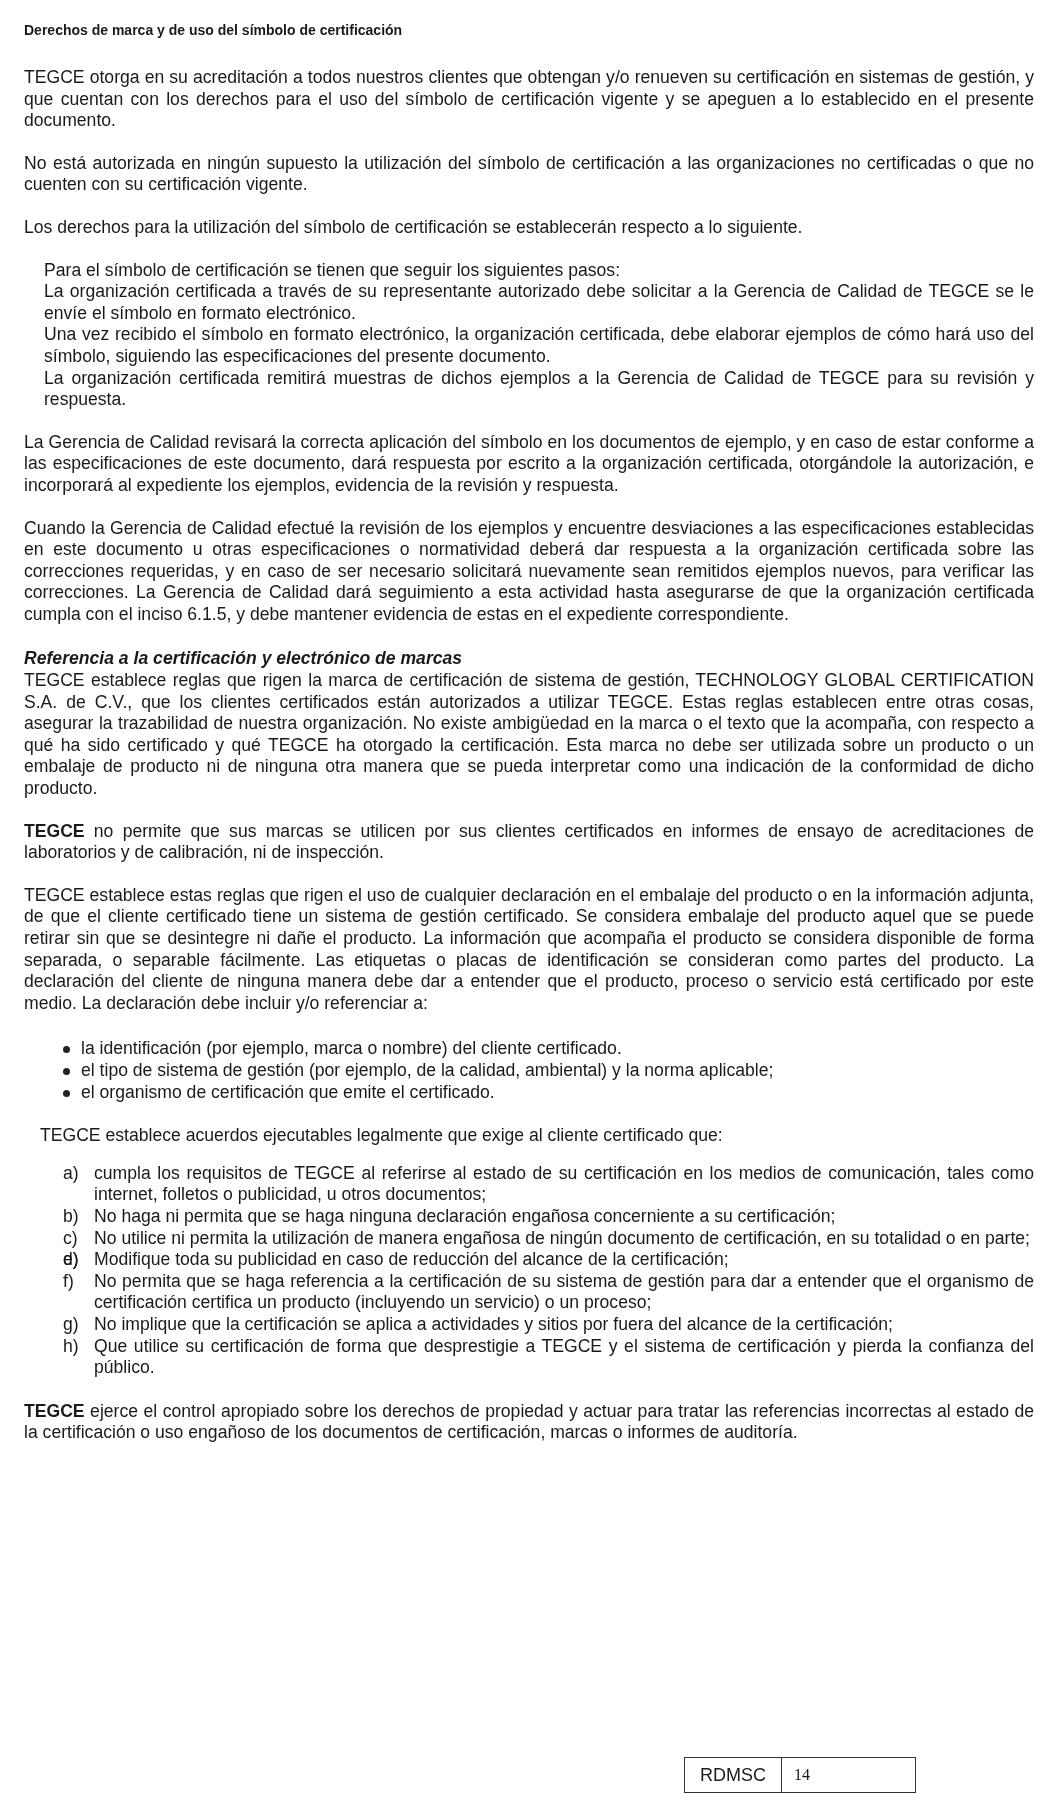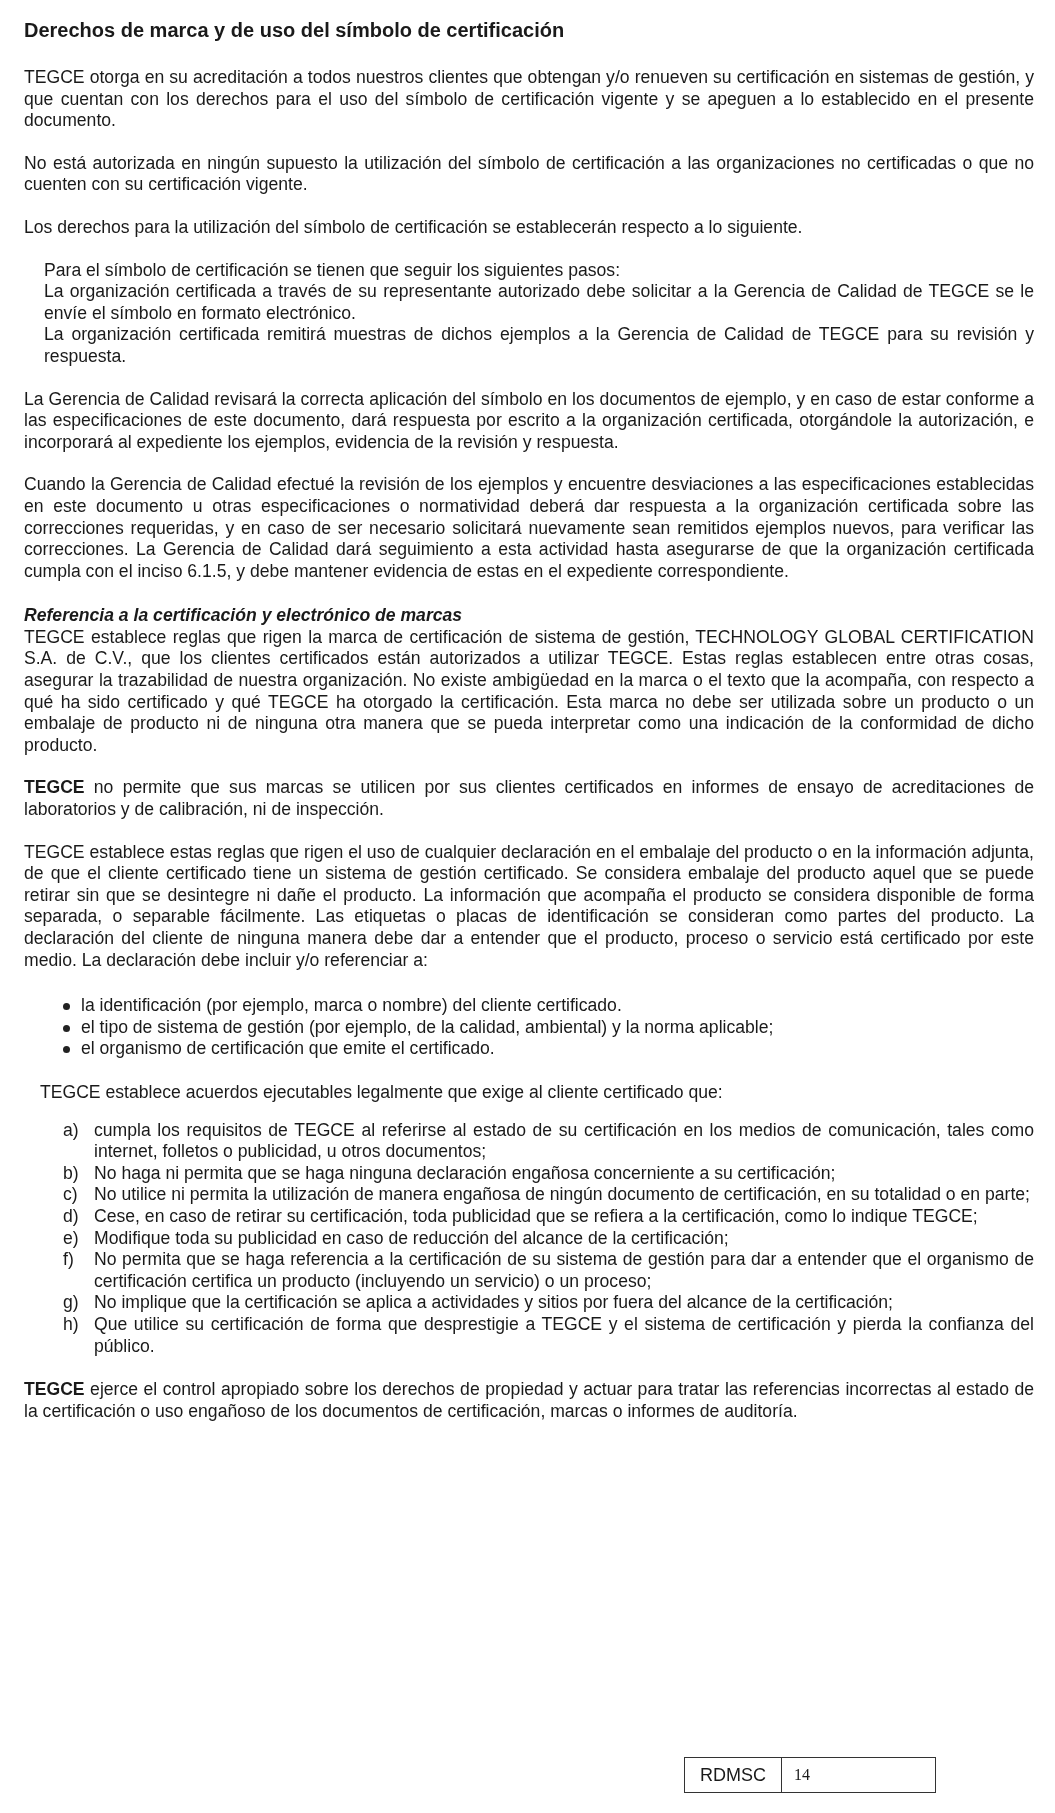--- a/index.html
+++ b/index.html
@@ -18,21 +18,21 @@
     .page {
       position: absolute;
       left: 24px;
       top: 18px;
       width: 1010px;
       font-size: 17.6px;
       line-height: 21.6px;
     }
     .title {
       font-weight: bold;
-      font-size: 20px;
+      font-size: 14px;
       margin: 0 0 25px 0;
       line-height: 24px;
     }
     p {
       margin: 0 0 21px 0;
       text-align: justify;
     }
     .steps p { margin: 0; text-align: justify; }
     .steps { margin-bottom: 21px; margin-left: 20px; }
     .subhead {
@@ -74,21 +74,21 @@
     }
     ol.alpha li .marker {
       position: absolute;
       left: 39px;
       top: 0;
     }
     .footer-box {
       position: absolute;
       left: 684px;
       top: 1757px;
-      width: 252px;
+      width: 232px;
       height: 36px;
       border: 1.5px solid #333;
       display: flex;
       box-sizing: border-box;
     }
     .footer-box .code {
       width: 96px;
       border-right: 1.5px solid #333;
       display: flex;
       align-items: center;
@@ -111,20 +111,21 @@
 <div class="page">
   <h1 class="title">Derechos de marca y de uso del símbolo de certificación</h1>
 
   <p>TEGCE otorga en su acreditación a todos nuestros clientes que obtengan y/o renueven su certificación en sistemas de gestión, y que cuentan con los derechos para el uso del símbolo de certificación vigente y se apeguen a lo establecido en el presente documento.</p>
   <p>No está autorizada en ningún supuesto la utilización del símbolo de certificación a las organizaciones no certificadas o que no cuenten con su certificación vigente.</p>
   <p>Los derechos para la utilización del símbolo de certificación se establecerán respecto a lo siguiente.</p>
 
   <div class="steps">
     <p>Para el símbolo de certificación se tienen que seguir los siguientes pasos:</p>
     <p>La organización certificada a través de su representante autorizado debe solicitar a la Gerencia de Calidad de TEGCE se le envíe el símbolo en formato electrónico.</p>
+    <p>Una vez recibido el símbolo en formato electrónico, la organización certificada, debe elaborar ejemplos de cómo hará uso del símbolo, siguiendo las especificaciones del presente documento.</p>
     <p>La organización certificada remitirá muestras de dichos ejemplos a la Gerencia de Calidad de TEGCE para su revisión y respuesta.</p>
   </div>
 
   <p>La Gerencia de Calidad revisará la correcta aplicación del símbolo en los documentos de ejemplo, y en caso de estar conforme a las especificaciones de este documento, dará respuesta por escrito a la organización certificada, otorgándole la autorización, e incorporará al expediente los ejemplos, evidencia de la revisión y respuesta.</p>
   <p style="margin-bottom:23px">Cuando la Gerencia de Calidad efectué la revisión de los ejemplos y encuentre desviaciones a las especificaciones establecidas en este documento u otras especificaciones o normatividad deberá dar respuesta a la organización certificada sobre las correcciones requeridas, y en caso de ser necesario solicitará nuevamente sean remitidos ejemplos nuevos, para verificar las correcciones. La Gerencia de Calidad dará seguimiento a esta actividad hasta asegurarse de que la organización certificada cumpla con el inciso 6.1.5, y debe mantener evidencia de estas en el expediente correspondiente.</p>
 
   <div class="subhead">Referencia a la certificación y electrónico de marcas</div>
   <p>TEGCE establece reglas que rigen la marca de certificación de sistema de gestión, TECHNOLOGY GLOBAL CERTIFICATION S.A. de C.V., que los clientes certificados están autorizados a utilizar TEGCE. Estas reglas establecen entre otras cosas, asegurar la trazabilidad de nuestra organización. No existe ambigüedad en la marca o el texto que la acompaña, con respecto a qué ha sido certificado y qué TEGCE ha otorgado la certificación. Esta marca no debe ser utilizada sobre un producto o un embalaje de producto ni de ninguna otra manera que se pueda interpretar como una indicación de la conformidad de dicho producto.</p>
 
   <p><b>TEGCE</b> no permite que sus marcas se utilicen por sus clientes certificados en informes de ensayo de acreditaciones de laboratorios y de calibración, ni de inspección.</p>
@@ -135,21 +136,21 @@
     <li><span class="dot"></span><span>la identificación (por ejemplo, marca o nombre) del cliente certificado.</span></li>
     <li><span class="dot"></span><span>el tipo de sistema de gestión (por ejemplo, de la calidad, ambiental) y la norma aplicable;</span></li>
     <li><span class="dot"></span><span>el organismo de certificación que emite el certificado.</span></li>
   </ul>
 
   <div class="bold-lead">TEGCE establece acuerdos ejecutables legalmente que exige al cliente certificado que:</div>
   <ol class="alpha">
     <li><span class="marker">a)</span><span>cumpla los requisitos de TEGCE al referirse al estado de su certificación en los medios de comunicación, tales como internet, folletos o publicidad, u otros documentos;</span></li>
     <li><span class="marker">b)</span><span>No haga ni permita que se haga ninguna declaración engañosa concerniente a su certificación;</span></li>
     <li><span class="marker">c)</span><span>No utilice ni permita la utilización de manera engañosa de ningún documento de certificación, en su totalidad o en parte;</span></li>
-    <li><span class="marker">d)</span><span>Cese, en caso de retirar su certificación, toda publicidad que se refiera a la certificación, como lo indique TEGCE;</span></li>
+    <li><span class="marker">d)</span></li>
     <li><span class="marker">e)</span><span>Modifique toda su publicidad en caso de reducción del alcance de la certificación;</span></li>
     <li><span class="marker">f)</span><span>No permita que se haga referencia a la certificación de su sistema de gestión para dar a entender que el organismo de certificación certifica un producto (incluyendo un servicio) o un proceso;</span></li>
     <li><span class="marker">g)</span><span>No implique que la certificación se aplica a actividades y sitios por fuera del alcance de la certificación;</span></li>
     <li><span class="marker">h)</span><span>Que utilice su certificación de forma que desprestigie a TEGCE y el sistema de certificación y pierda la confianza del público.</span></li>
   </ol>
 
   <p><b>TEGCE</b> ejerce el control apropiado sobre los derechos de propiedad y actuar para tratar las referencias incorrectas al estado de la certificación o uso engañoso de los documentos de certificación, marcas o informes de auditoría.</p>
 </div>
 
 <div class="footer-box">

